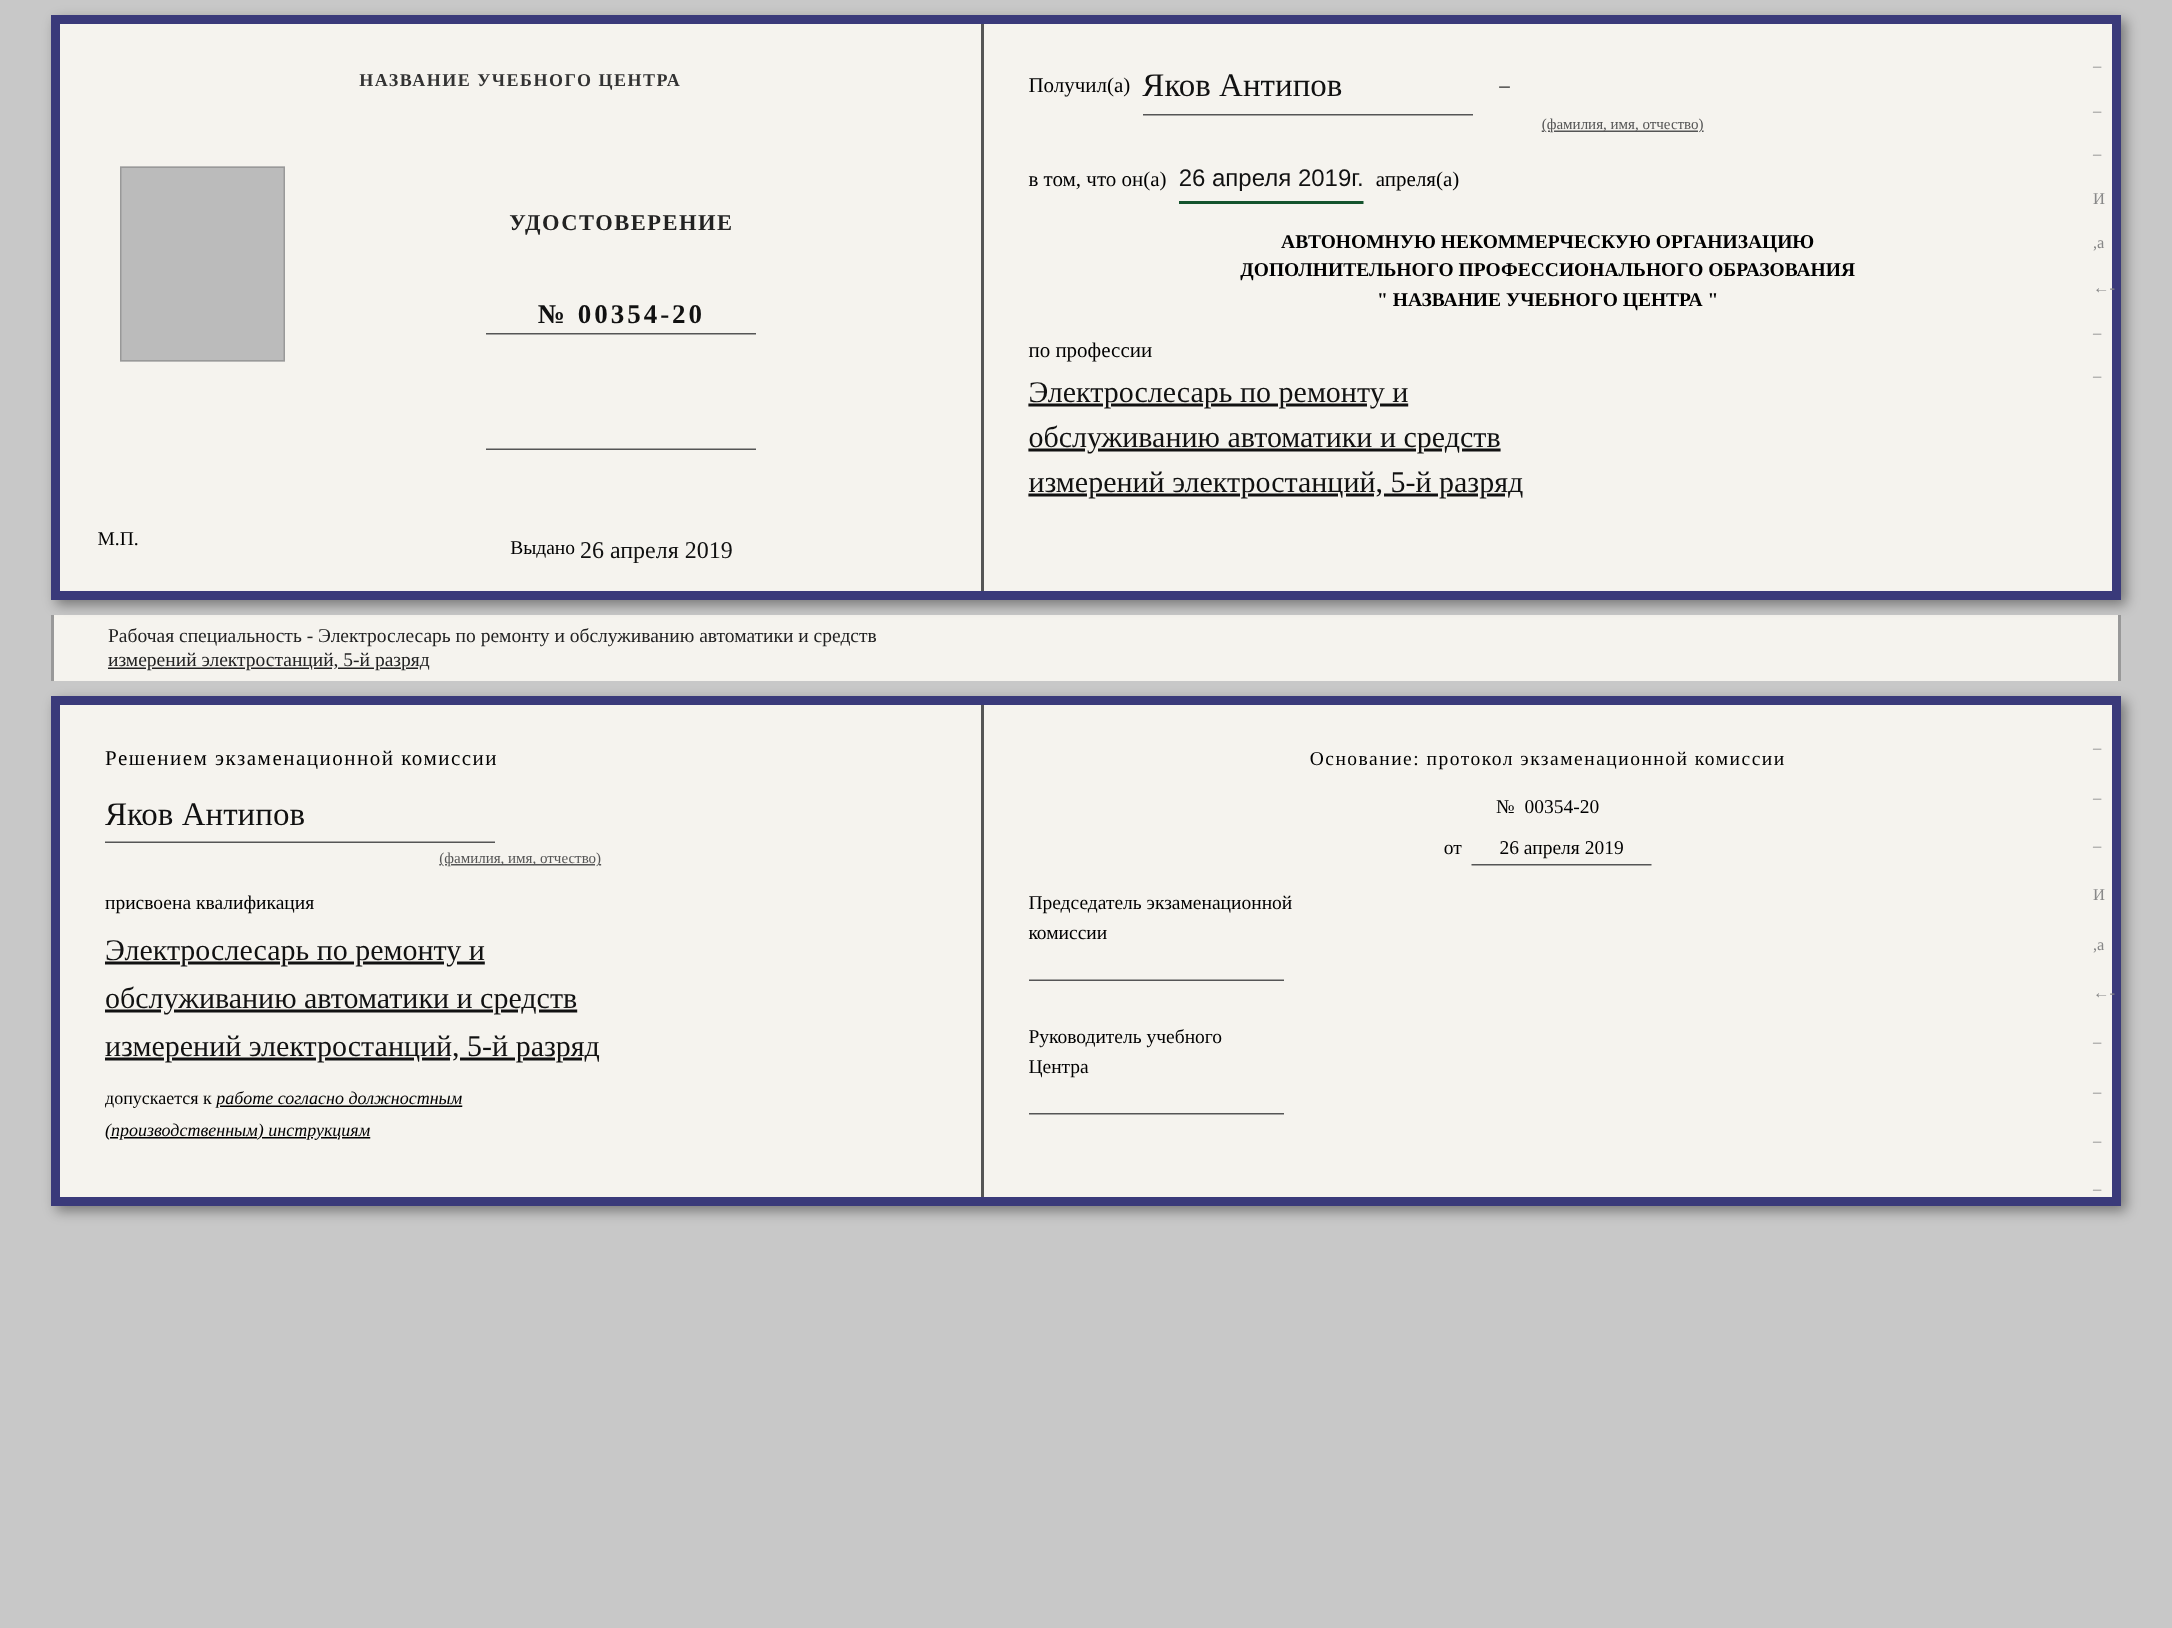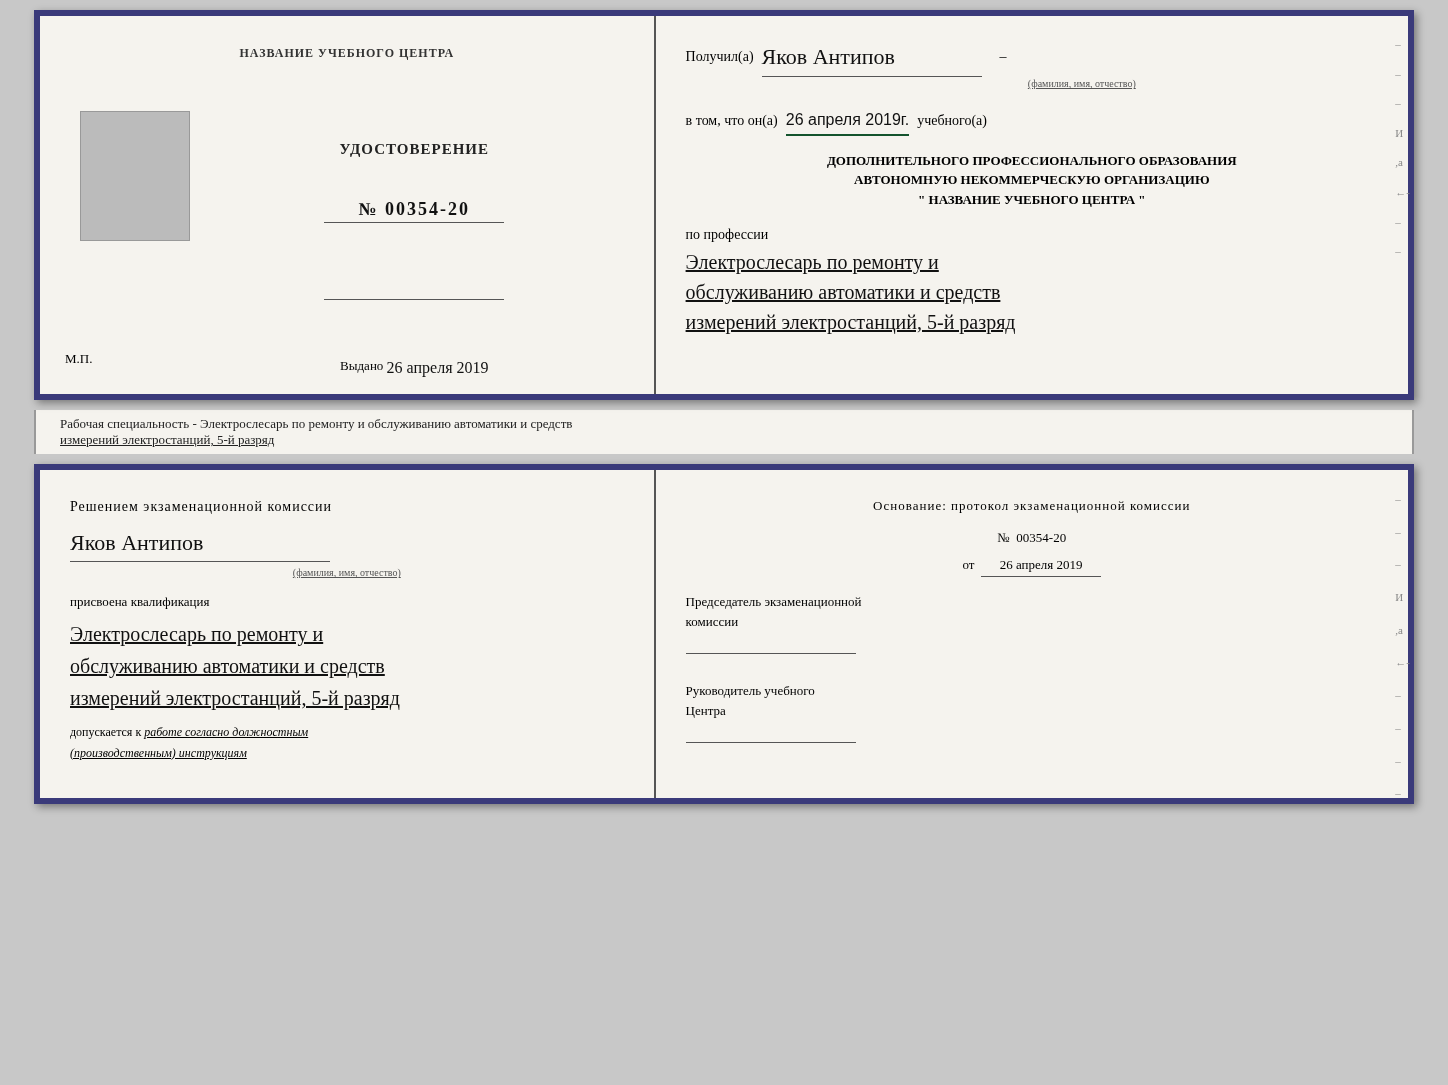--- a/index.html
+++ b/index.html
@@ -153,21 +153,21 @@
       font-size: 11px;
       color: #888;
     }
 
     
     .label-strip {
       width: 1380px;
       background: #f5f3ee;
       font-size: 13px;
       color: #222;
-      padding: 6px 24px;
+      padding: 6px 36px;
       border-left: 2px solid #999;
       border-right: 2px solid #999;
     }
 
     .label-strip .underline-text {
       text-decoration: underline;
     }
 
     
     .certificate-bottom {
@@ -304,26 +304,26 @@
       <span class="handwritten" style="font-size:22px; border-bottom:1px solid #555; min-width:220px; padding-bottom:2px;">Яков Антипов</span>
       <span style="padding-left:10px;">–</span>
     </div>
     <div style="text-align:center; margin-left:100px;">
       <span class="small-caption">(фамилия, имя, отчество)</span>
     </div>
 
     <div style="margin-top:15px; display:flex; align-items:baseline; gap:8px;">
       <span>в том, что он(а)</span>
       <span class="handwritten-date">26 апреля 2019г.</span>
-      <span>учебного(а)</span>
+      <span>апреля(а)</span>
     </div>
 
     <div style="margin-top:15px;">
+      <div class="bold-center">АВТОНОМНУЮ НЕКОММЕРЧЕСКУЮ ОРГАНИЗАЦИЮ</div>
       <div class="bold-center">ДОПОЛНИТЕЛЬНОГО ПРОФЕССИОНАЛЬНОГО ОБРАЗОВАНИЯ</div>
-      <div class="bold-center">АВТОНОМНУЮ НЕКОММЕРЧЕСКУЮ ОРГАНИЗАЦИЮ</div>
       <div class="bold-center">
         <span>"</span>
         <span>НАЗВАНИЕ УЧЕБНОГО ЦЕНТРА</span>
         <span>"</span>
       </div>
     </div>
 
     <div style="margin-top:15px;">
       <div>по профессии</div>
       <div class="handwritten-large">

